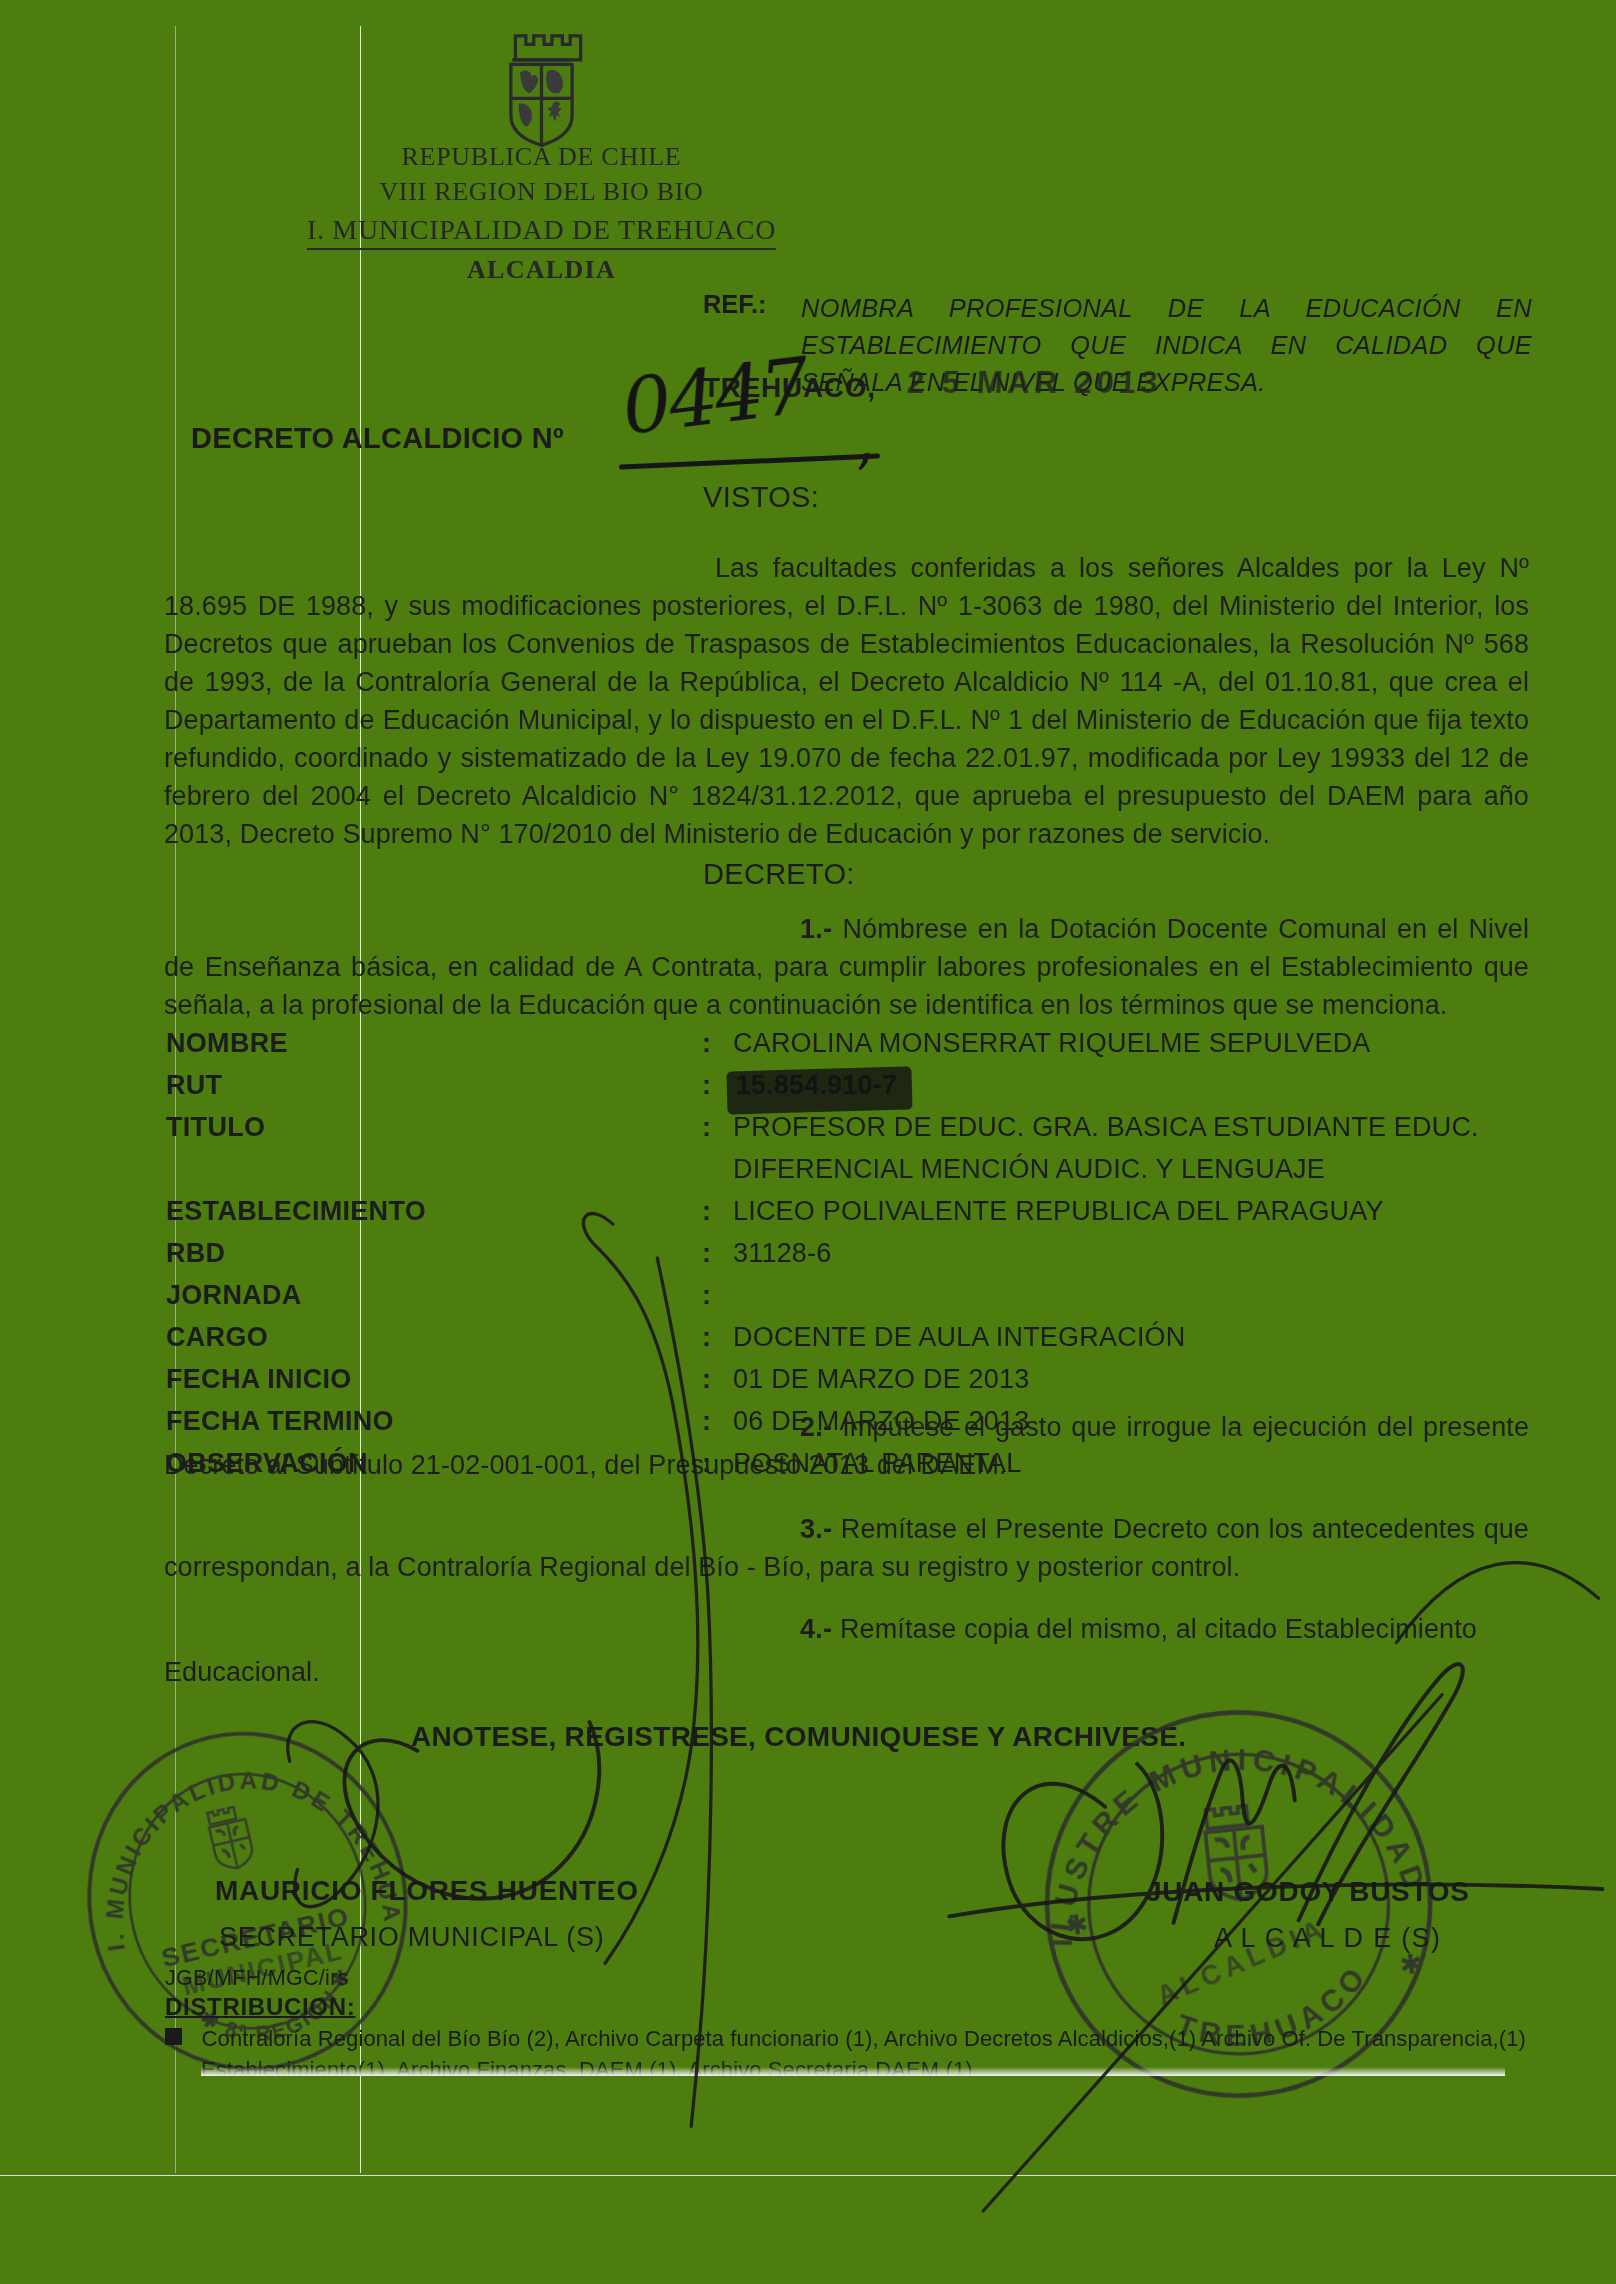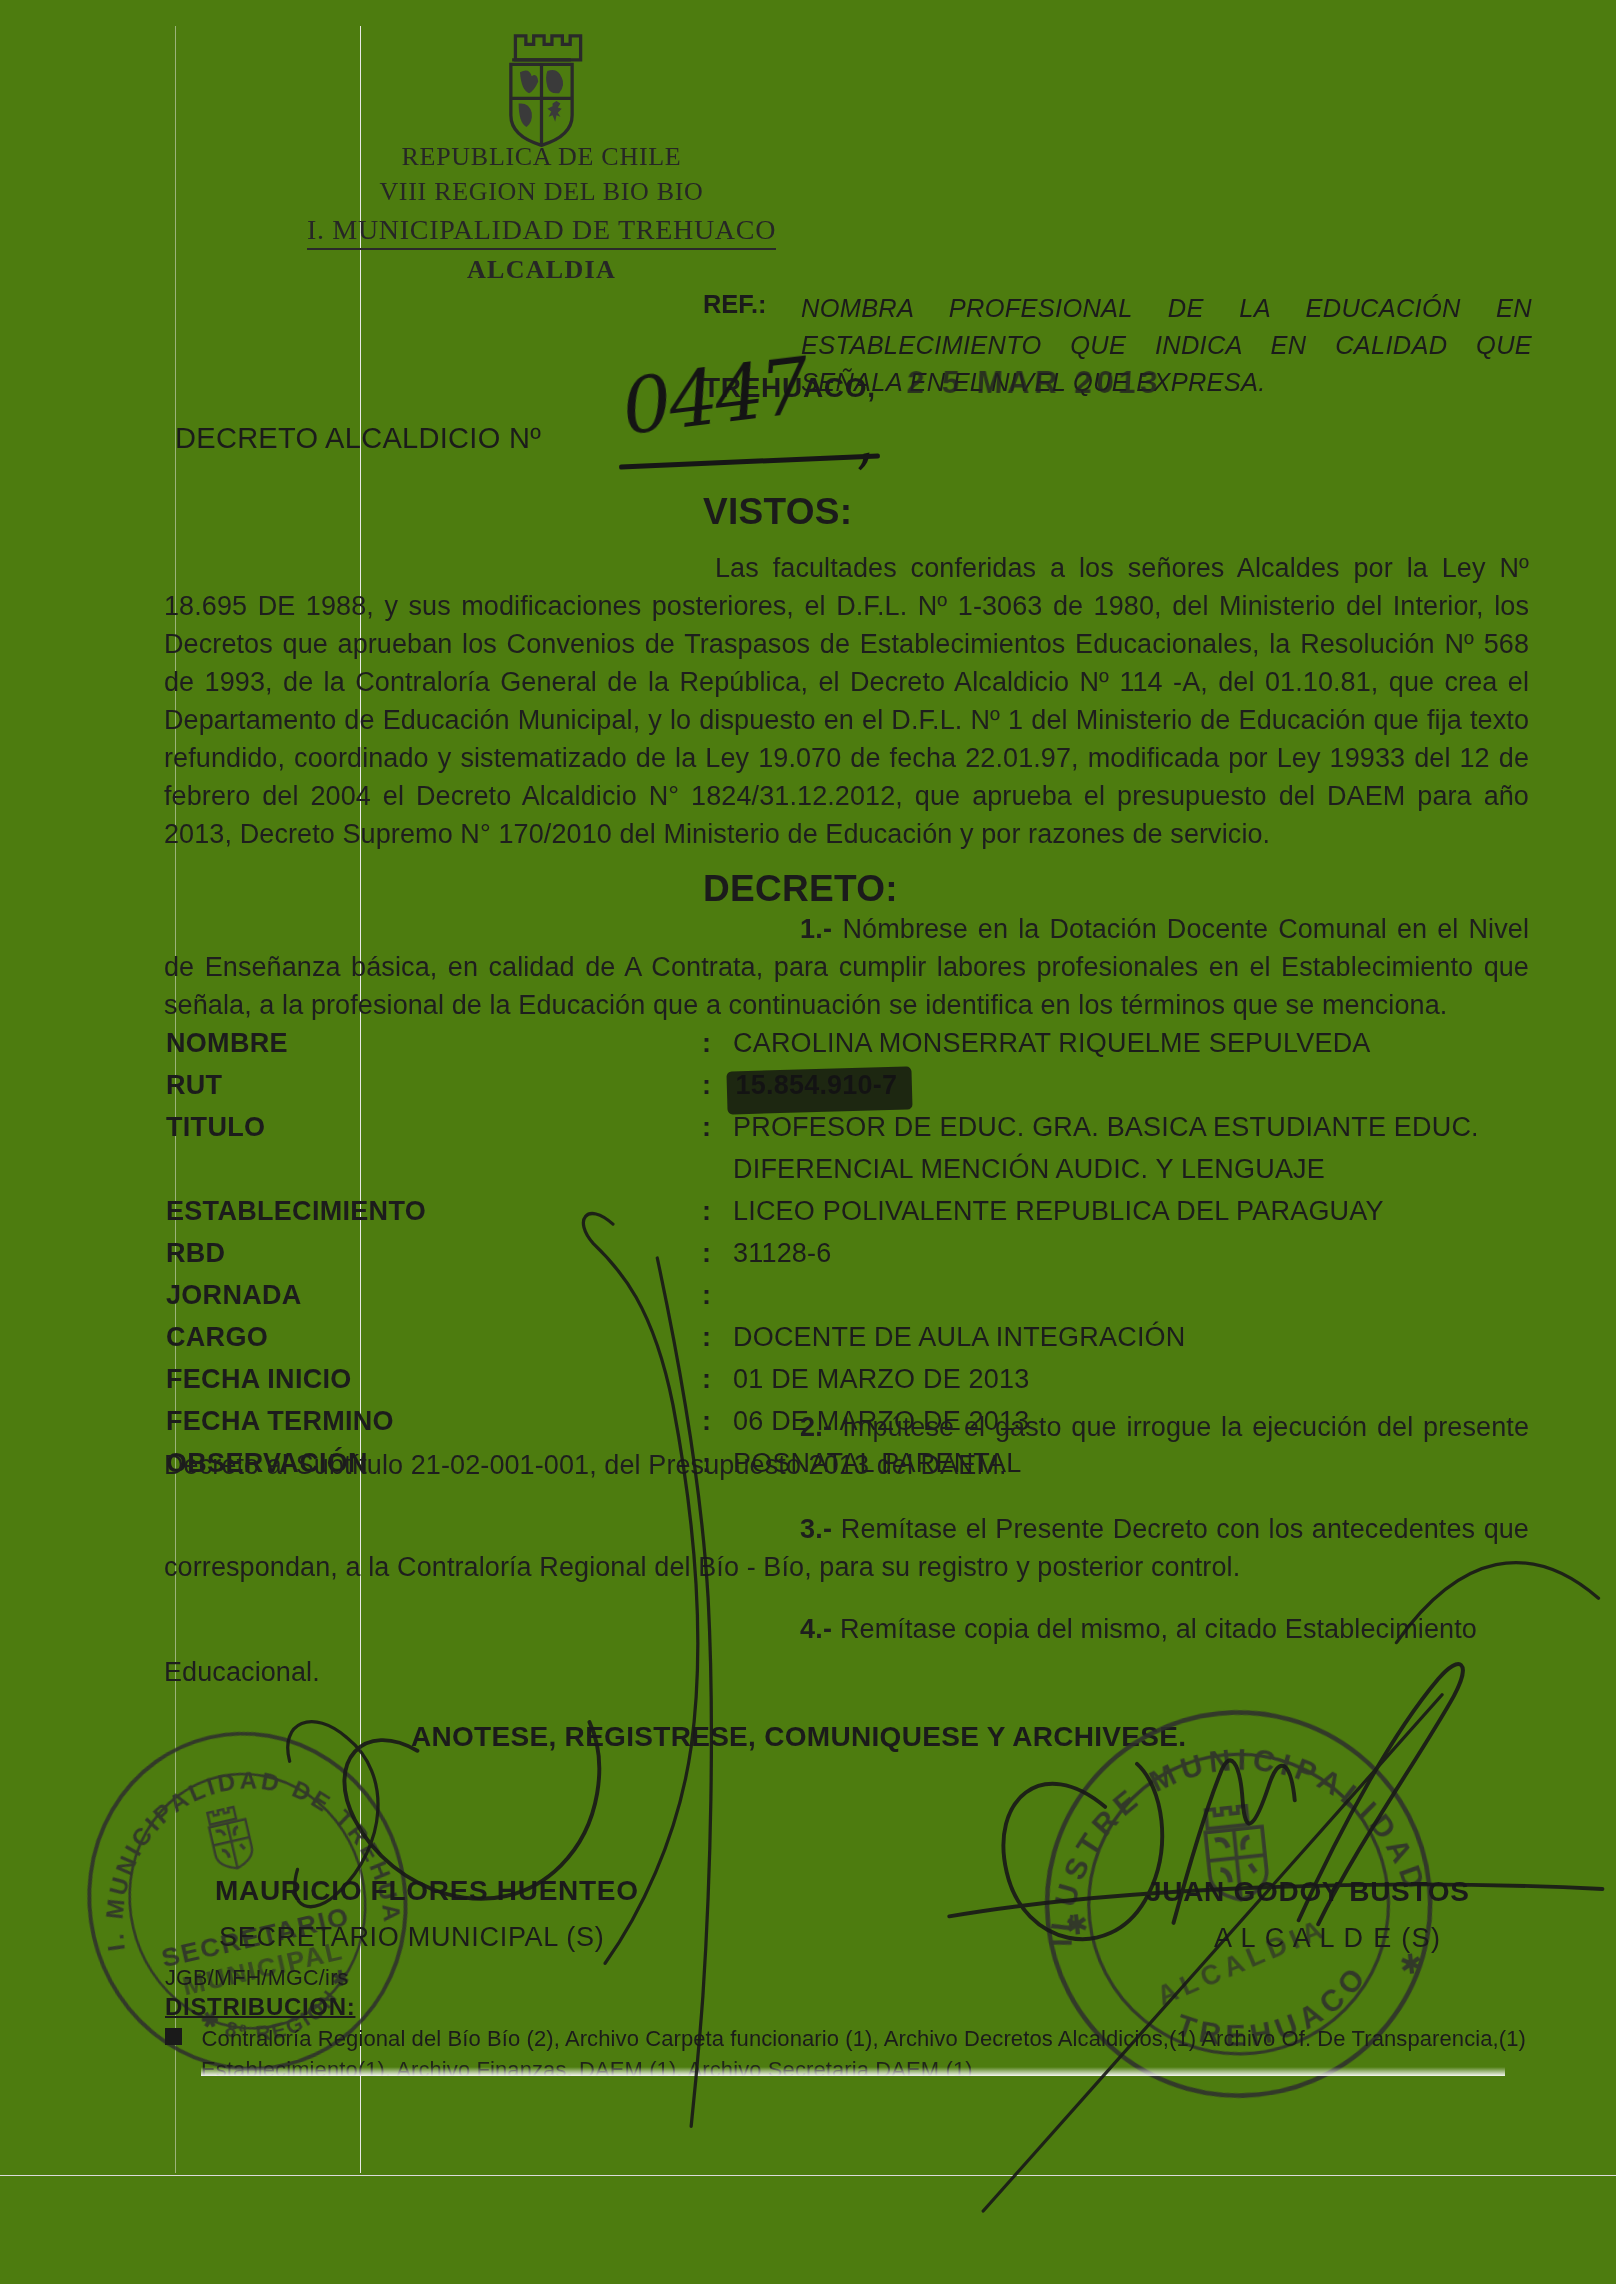--- a/index.html
+++ b/index.html
@@ -24,29 +24,29 @@
   .refblk .row{display:flex;margin-top:32px;}
   .ref-label{font-weight:bold;width:98px;flex:0 0 98px;}
   .ref-lines{flex:1;font-style:italic;}
   .ref-lines div{line-height:37px;text-align:justify;text-align-last:justify;letter-spacing:0.3px;}
   .ref-lines div:last-child{text-align-last:left;}
 
   .city{position:absolute;left:703px;top:372px;font-size:28px;font-weight:bold;letter-spacing:0.7px;}
   .datestamp{position:absolute;left:907px;top:365px;font-size:31px;font-weight:bold;color:#222;
              letter-spacing:4.6px;opacity:.82;transform:skewX(-3deg);filter:blur(0.3px);}
 
-  .decreeline{position:absolute;left:175px;top:422px;font-size:29px;font-weight:normal;letter-spacing:0.3px;}
+  .decreeline{position:absolute;left:191px;top:422px;font-size:29px;font-weight:bold;letter-spacing:0.3px;}
   .hand-num{position:absolute;left:622px;top:352px;font-family:"DejaVu Serif",serif;font-style:italic;
             font-size:77px;color:#141414;transform:rotate(-7deg);letter-spacing:-2.6px;filter:blur(0.2px);}
   .hand-comma{position:absolute;left:851px;top:403px;font-family:"DejaVu Serif",serif;font-style:italic;
             font-size:63px;color:#141414;transform:rotate(-12deg);}
   .num-underline{position:absolute;left:619px;top:459px;width:261px;height:5.2px;background:#161616;
             transform:rotate(-2.5deg);border-radius:2px;}
 
-  .h-bold{position:absolute;font-size:37px;font-weight:bold;letter-spacing:0.3px;margin-top:10px;}
+  .h-bold{position:absolute;font-size:29px;font-weight:normal;letter-spacing:0.3px;}
   .para{position:absolute;left:164px;width:1365px;font-size:27px;line-height:38px;
         text-align:justify;letter-spacing:0.1px;color:#1e1e1e;}
   .para b{letter-spacing:0.3px;}
   .indent-big{text-indent:551px;}
   .indent-num{text-indent:636px;}
 
   
   .fields{position:absolute;left:166px;top:1022px;width:1365px;font-size:27px;color:#1c1c1c;}
   .frow{display:grid;grid-template-columns:536px 31px 1fr;line-height:42px;}
   .flabel{font-weight:bold;letter-spacing:0.3px;}

